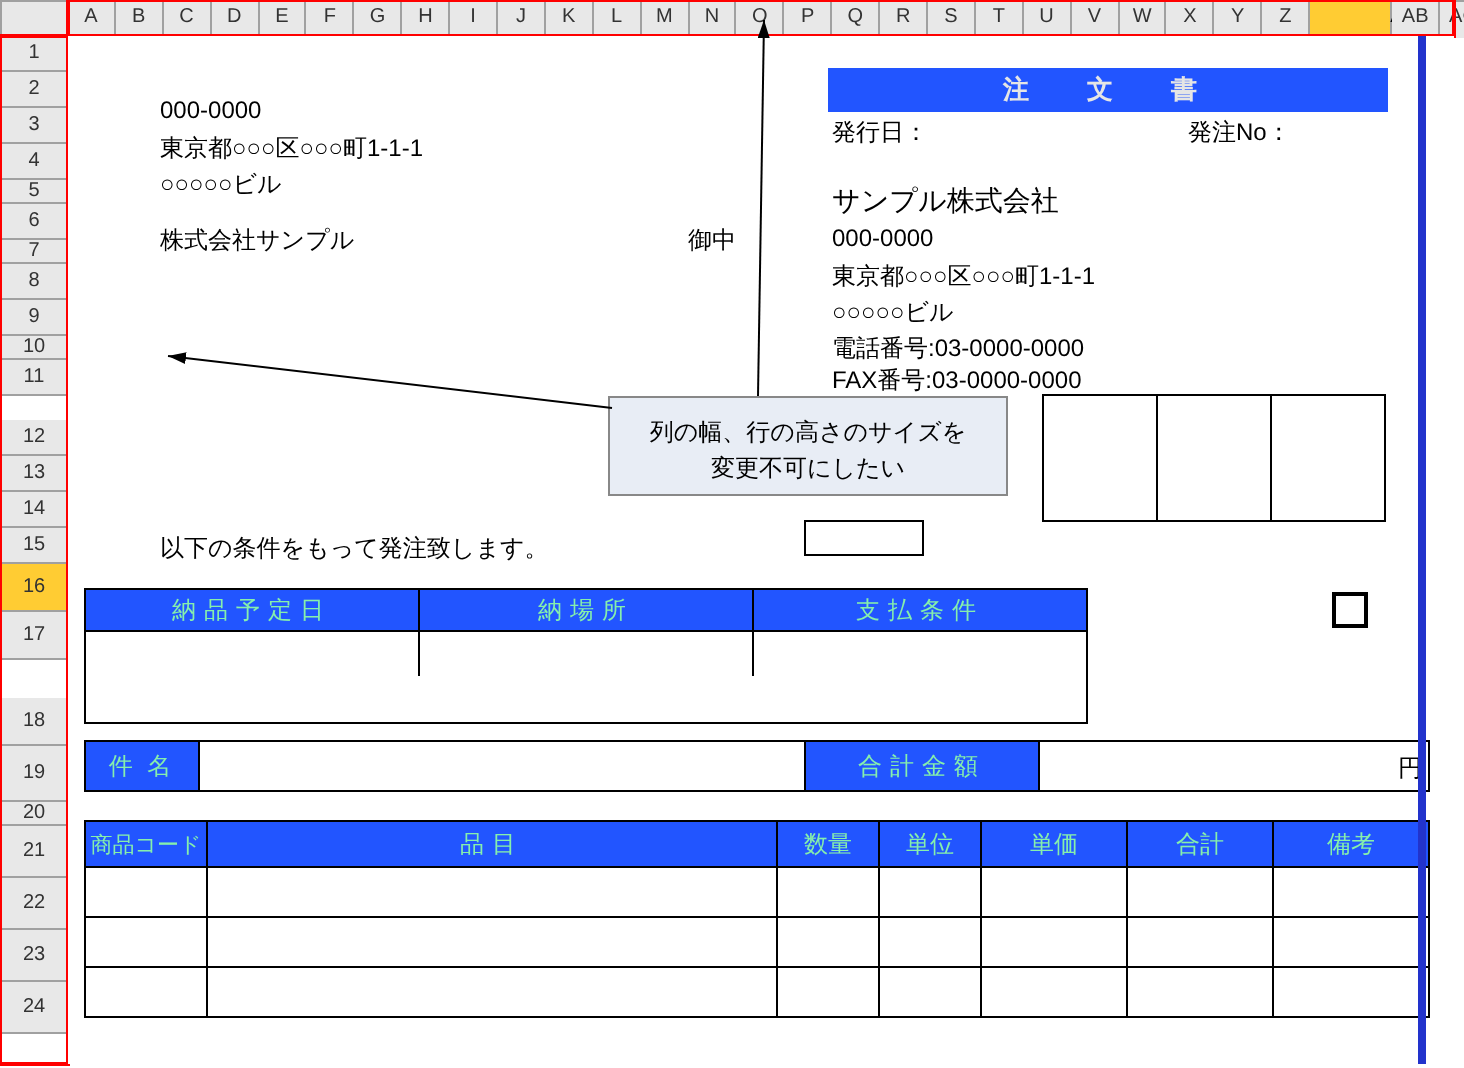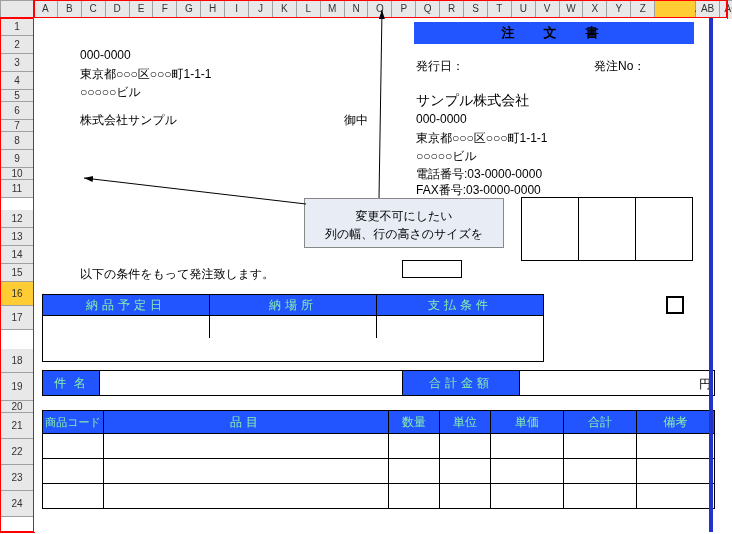--- a/index.html
+++ b/index.html
@@ -75,22 +75,22 @@
   outline:2px solid #ff0000;outline-offset:-1px;pointer-events:none;
 }
 .highlight-rows {
   position:absolute;left:0;top:18px;width:34px;height:514px;
   outline:2px solid #ff0000;outline-offset:-1px;pointer-events:none;
 }
 .doc {
   position:absolute;left:0;top:0;width:693px;height:514px;
 }
 .title-bar {
-  position:absolute; left:380px; top:4px; width:280px; height:22px;
-  background:#2255ff;color:#000000;text-align:center;line-height:22px;
+  position:absolute; left:380px; top:16px; width:280px; height:22px;
+  background:#2255ff;color:#e5e5e5;text-align:center;line-height:22px;
   font-size:13px;letter-spacing:8px;font-weight:bold;
 }
 .txt { position:absolute; font-size:12px; color:#000; }
 .callout {
   position:absolute;left:270px;top:180px;width:200px;height:50px;
   background:#e8edf5;border:1px solid #888;padding:8px;text-align:center;
   font-size:12px;line-height:18px;
 }
 .tbl-header {
   position:absolute;background:#2255ff;color:#86efac;text-align:center;
@@ -241,22 +241,22 @@
 
       <div class="tbl-cell" style="left:8px;top:465px;width:62px;height:26px"></div>
       <div class="tbl-cell" style="left:69px;top:465px;width:286px;height:26px"></div>
       <div class="tbl-cell" style="left:354px;top:465px;width:52px;height:26px"></div>
       <div class="tbl-cell" style="left:405px;top:465px;width:52px;height:26px"></div>
       <div class="tbl-cell" style="left:456px;top:465px;width:74px;height:26px"></div>
       <div class="tbl-cell" style="left:529px;top:465px;width:74px;height:26px"></div>
       <div class="tbl-cell" style="left:602px;top:465px;width:79px;height:26px"></div>
 
       <div class="callout">
+        <div>列の幅、行の高さのサイズを</div>
         <div>変更不可にしたい</div>
-        <div>列の幅、行の高さのサイズを</div>
       </div>
 
       <svg class="arrow" style="left:0;top:0;width:693px;height:514px">
         <defs>
           <marker id="ah" markerWidth="10" markerHeight="10" refX="9" refY="3" orient="auto">
             <path d="M0,0 L9,3 L0,6 Z" fill="#000"></path>
           </marker>
         </defs>
         <line x1="272" y1="186" x2="50" y2="160" stroke="#000" stroke-width="1" marker-end="url(#ah)"></line>
         <line x1="345" y1="180" x2="348" y2="-8" stroke="#000" stroke-width="1" marker-end="url(#ah)"></line>

